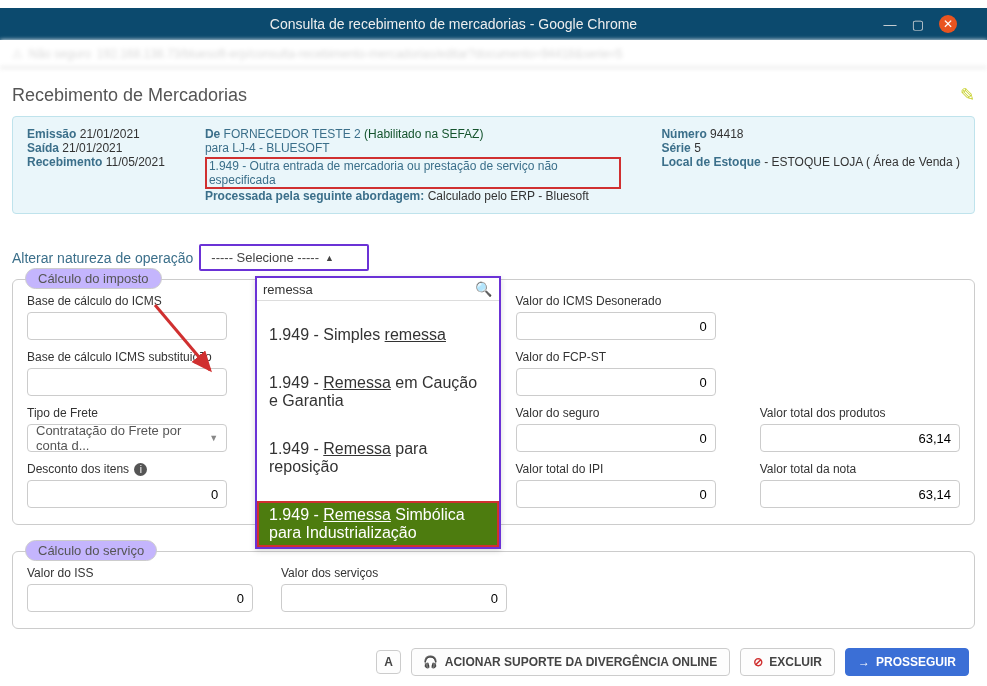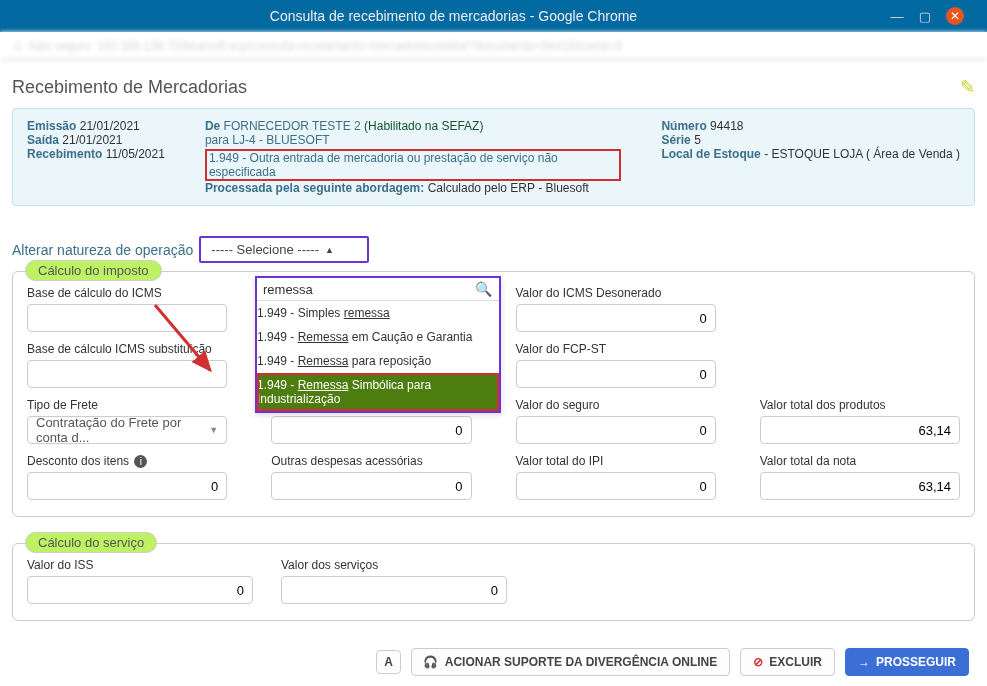--- a/index.html
+++ b/index.html
@@ -1,18 +1,18 @@
 <!DOCTYPE html>
 <html><head>
 <meta charset="utf-8">
 <style>
 * { box-sizing: border-box; margin: 0; padding: 0; font-family: "Segoe UI", Arial, sans-serif; }
 body { background: #fff; width: 987px; height: 686px; overflow: hidden; font-size: 13px; color: #333; }
 
-.titlebar { background: #0369a1; height: 32px; display: flex; align-items: center; color: #eee; padding: 0 17px; }
+.titlebar { background: #0c4a6e; height: 32px; display: flex; align-items: center; color: #eee; padding: 0 24px; margin-top: 8px; }
 .titlebar-title { flex: 1; text-align: center; font-size: 14px; font-weight: 500; }
 .titlebar-controls { display: flex; gap: 14px; align-items: center; padding-right: 6px;}
 .win-btn { width: 14px; height: 14px; display:inline-flex; align-items:center; justify-content:center; color:#ddd; }
 .win-close { background: #e95420; border-radius: 50%; width: 18px; height: 18px; display:inline-flex; align-items:center; justify-content:center; color:#fff; font-size:12px; }
 
 .url-bar { height: 28px; background: #fff; border-bottom: 1px solid #ccc; padding: 4px 12px; color: #d8d8d8; filter: blur(2px); font-size:12px; display:flex; align-items:center; gap:6px;}
 
 .page { padding: 8px 12px 12px 12px; }
 
 .page-title-row { display:flex; align-items:center; justify-content:space-between; margin: 8px 0 10px 0; }
@@ -29,29 +29,29 @@
 
 .alterar-row { display:flex; align-items:center; gap: 6px; margin: 30px 0 8px 0; }
 .alterar-label { color: #3b6f8a; font-size: 14px; }
 .select-btn { border: 2px solid #6b32d6; background:#fff; padding: 4px 10px; font-size:13px; color:#444; border-radius:2px; display:flex; align-items:center; gap:6px; min-width: 170px;}
 .select-btn .tri { font-size:9px; }
 
 .dropdown { position: absolute; left: 255px; top: 276px; width: 246px; border: 2px solid #6b32d6; background:#fff; z-index: 10; box-shadow: 0 2px 6px rgba(0,0,0,.15);}
 .dropdown-search { display:flex; align-items:center; padding: 3px 6px; border-bottom:1px solid #ddd;}
 .dropdown-search input { flex:1; border:none; outline:none; font-size:13px; color:#333;}
 .dropdown-search .mag { color:#888; font-size:14px; }
-.dropdown-item { padding: 5px 0; font-size: 12px; color: #333; cursor: pointer; }
+.dropdown-item { padding: 5px 12px; font-size: 16px; color: #333; cursor: pointer; margin-top: 20px; }
 .dropdown-item u { text-decoration: underline; }
 .dropdown-item.selected { background: #4d7c0f; color: #fff; }
 .dropdown-item.selected-outline { outline: 2px solid #d03030; outline-offset: -2px; }
 
 .arrow-svg { position:absolute; left:150px; top:300px; z-index:11; pointer-events:none;}
 
 .fieldset { border: 1px solid #ccc; border-radius: 6px; padding: 14px 14px 16px 14px; margin-top: 8px; position:relative;}
-.fieldset-legend { position:absolute; top:-12px; left: 12px; background:#bef264; border:1px solid #ccc; border-radius: 12px; padding: 2px 12px; font-size:13px; color:#555;}
+.fieldset-legend { position:absolute; top:-12px; left: 12px; background:#c4b5fd; border:1px solid #ccc; border-radius: 12px; padding: 2px 12px; font-size:13px; color:#555;}
 .grid4 { display:grid; grid-template-columns: repeat(4, 1fr); gap: 10px 44px; }
 .grid2 { display:grid; grid-template-columns: repeat(2, 1fr); gap: 10px 28px; max-width: 480px;}
 .field label { display:block; font-size: 12px; color:#333; margin-bottom: 4px; font-weight:500;}
 .field .info { display:inline-flex; width:13px; height:13px; border-radius:50%; background:#555; color:#fff; font-size:10px; align-items:center; justify-content:center; margin-left:2px;}
 .input, .select { width: 100%; border:1px solid #ccc; border-radius: 4px; padding: 4px 8px; font-size:13px; height:28px; background:#fff;}
 .input.num { text-align: right; }
 .select { display:flex; align-items:center; justify-content:flex-end; color:#555;}
 .select .tri { font-size:9px; color:#888;}
 
 .spacer { height: 18px; }

